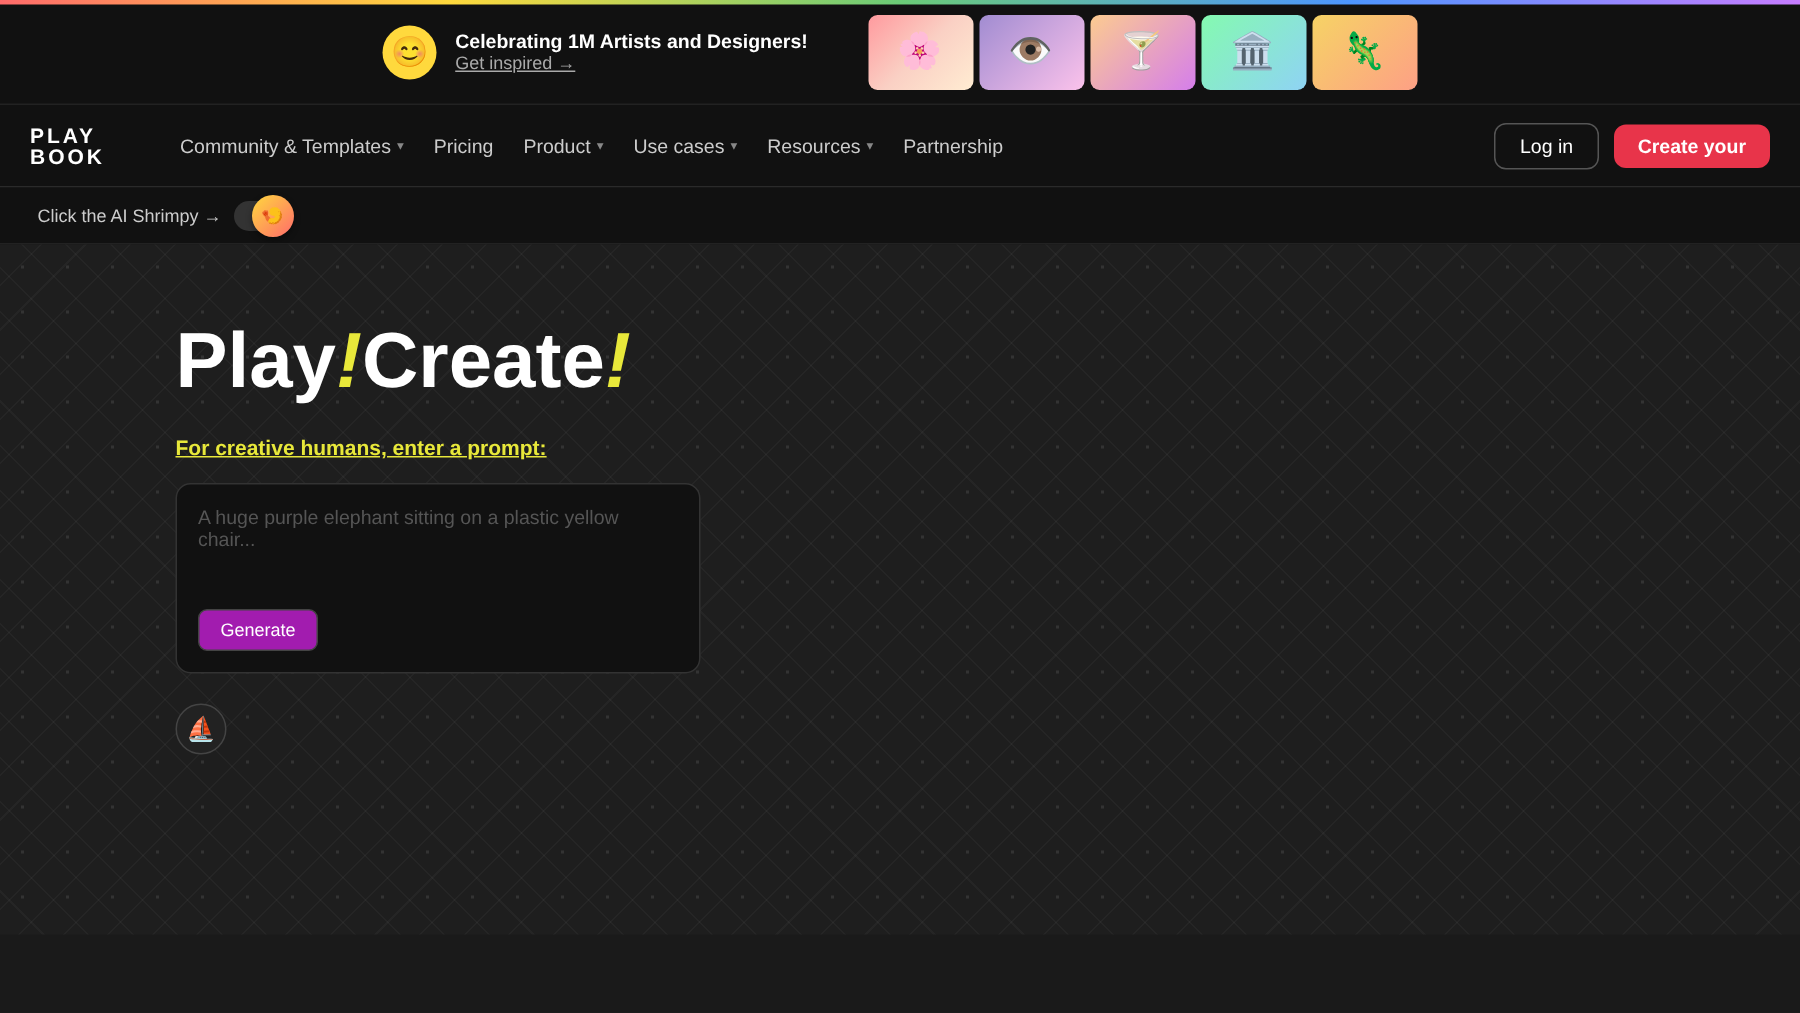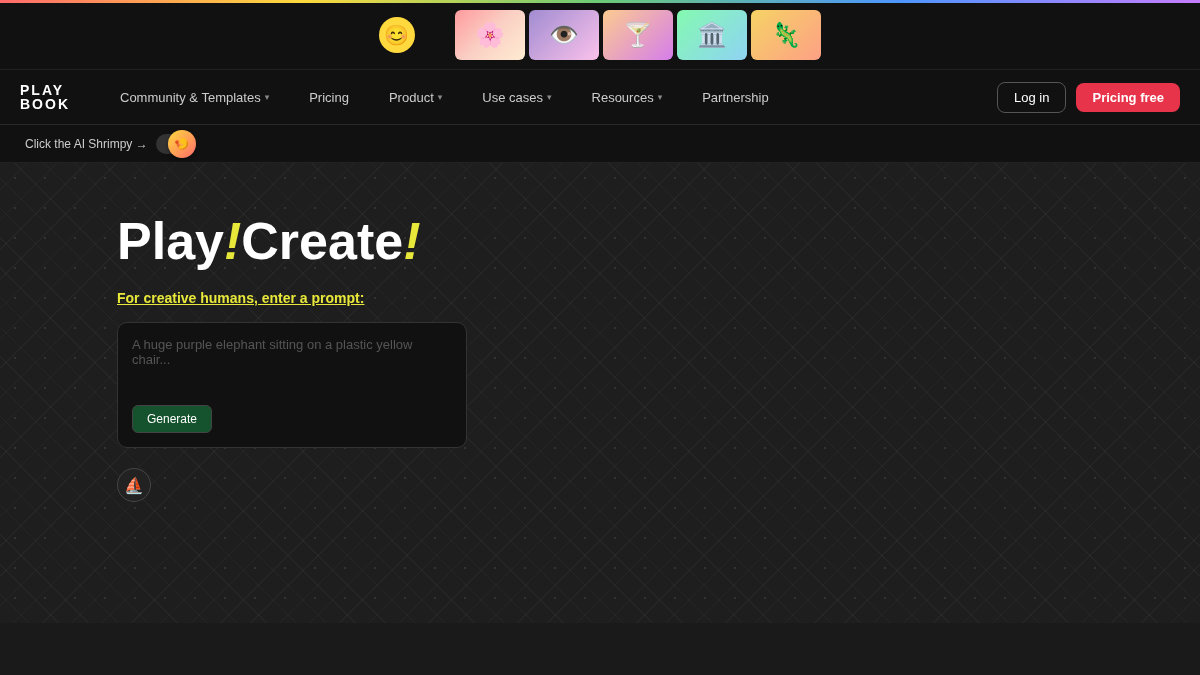--- a/index.html
+++ b/index.html
@@ -108,21 +108,21 @@
     }
     .logo-book {
       font-size: 14px;
       font-weight: 800;
       letter-spacing: 2px;
       color: #fff;
     }
     .nav-items {
       display: flex;
       align-items: flex-start;
-      gap: 20px;
+      gap: 0;
       flex: 1;
     }
     .nav-item {
       padding: 6px 10px;
       font-size: 13px;
       color: #ccc;
       cursor: pointer;
       border-radius: 6px;
       display: flex;
       align-items: center;
@@ -277,21 +277,21 @@
       border: none;
       outline: none;
       color: #888;
       font-size: 13px;
       resize: none;
       height: 60px;
       font-family: inherit;
     }
     .prompt-textarea::placeholder { color: #555; }
     .btn-generate {
-      background: #14532d;
+      background: #a21caf;
       border: 1px solid #444;
       color: #fff;
       padding: 6px 14px;
       border-radius: 6px;
       font-size: 12px;
       cursor: pointer;
       margin-top: 4px;
     }
 
     .midjourney-link {
@@ -316,20 +316,24 @@
       font-size: 13px;
       color: #ccc;
     }
   </style>
 </head>
 <body>
 
 <div class="top-banner">
   <div class="banner-left">
     <div class="smiley-icon">😊</div>
+    <div class="banner-text">
+      <span class="banner-title">Celebrating 1M Artists and Designers!</span>
+      <span class="banner-link">Get inspired →</span>
+    </div>
   </div>
   <div class="banner-images">
     <div class="banner-img banner-img-1"></div>
     <div class="banner-img banner-img-2"></div>
     <div class="banner-img banner-img-3"></div>
     <div class="banner-img banner-img-4"></div>
     <div class="banner-img banner-img-5"></div>
   </div>
 </div>
 
@@ -357,21 +361,21 @@
     <div class="nav-item">
       <span>Resources</span>
       <span class="nav-chevron">▾</span>
     </div>
     <div class="nav-item">
       <span>Partnership</span>
     </div>
   </div>
   <div class="nav-actions">
     <button class="btn-login">Log in</button>
-    <button class="btn-create">Pricing free</button>
+    <button class="btn-create">Create your</button>
   </div>
 </nav>
 
 <div class="shrimpy-bar">
   <span class="shrimpy-text">Click the AI Shrimpy →</span>
   <div class="toggle">
     <div class="toggle-knob">🍤</div>
   </div>
 </div>
 

